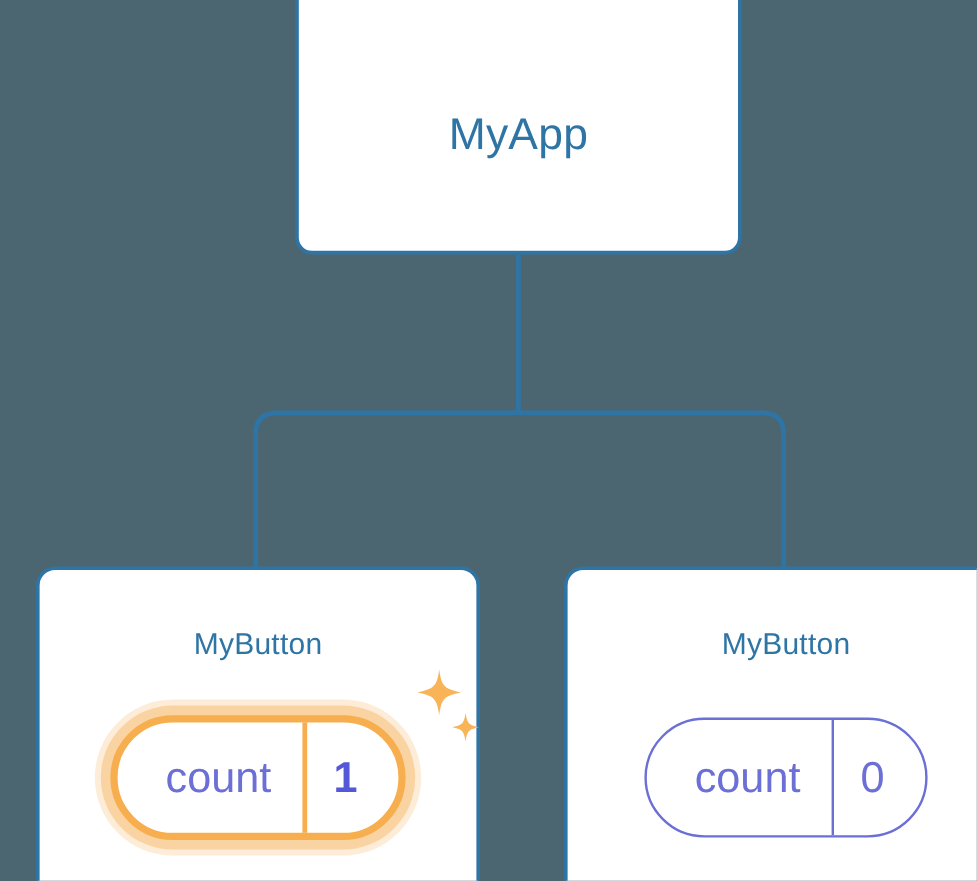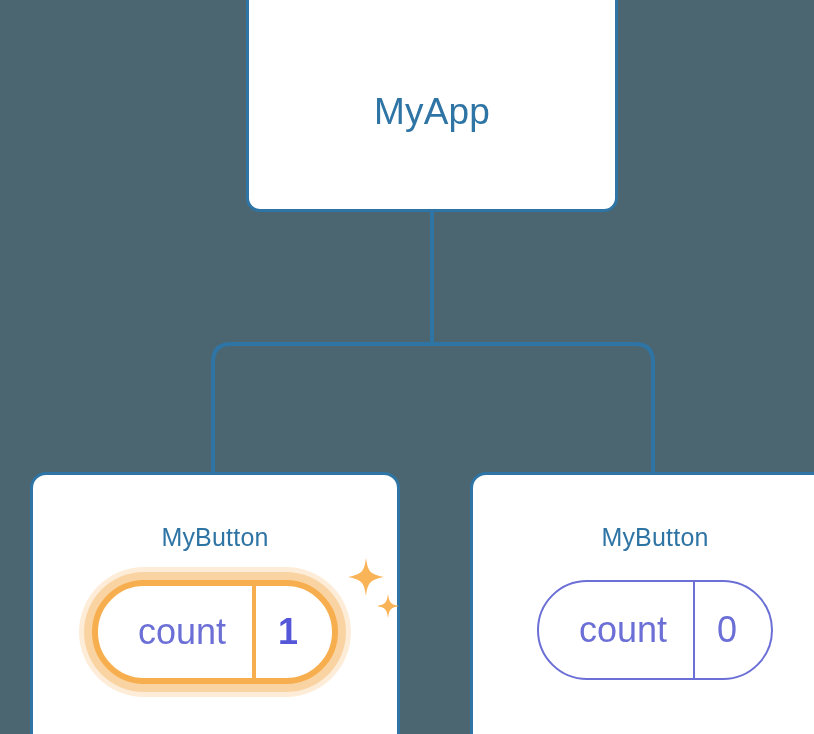--- a/index.html
+++ b/index.html
@@ -82,21 +82,21 @@
   }
 
   
   .badge-wrap {
     position: absolute;
     left: 0;
     right: 0;
     top: 105px;
     height: 135px;
     display: flex;
-    align-items: flex-start;
+    align-items: center;
     justify-content: center;
   }
 
   .badge {
     position: relative;
     display: flex;
     align-items: stretch;
     box-sizing: border-box;
     background: #ffffff;
   }

